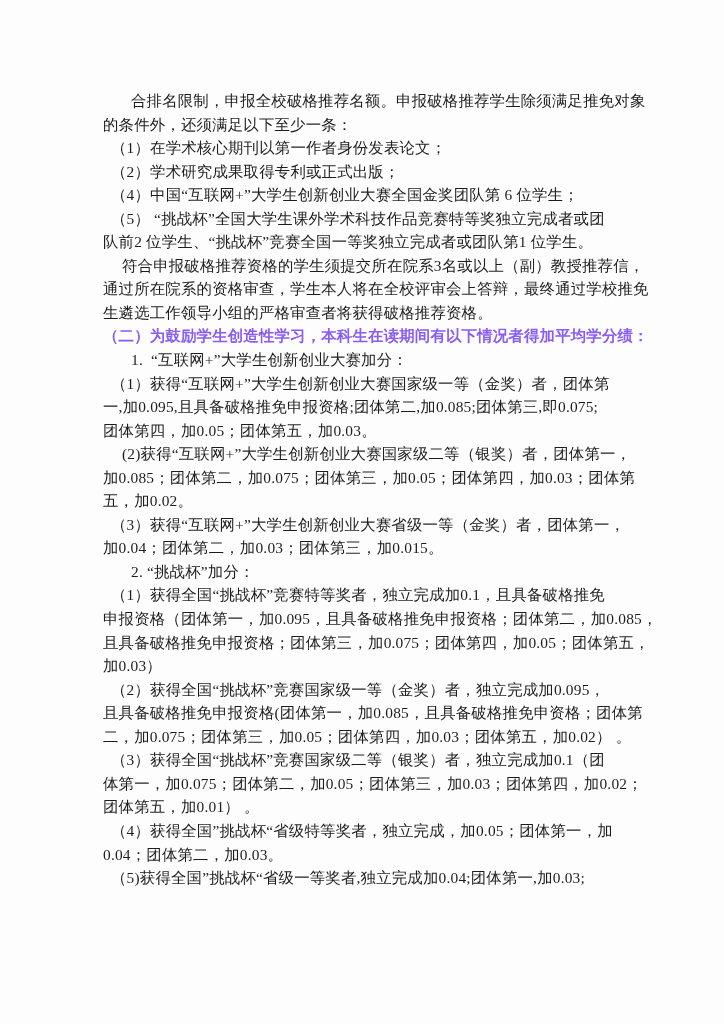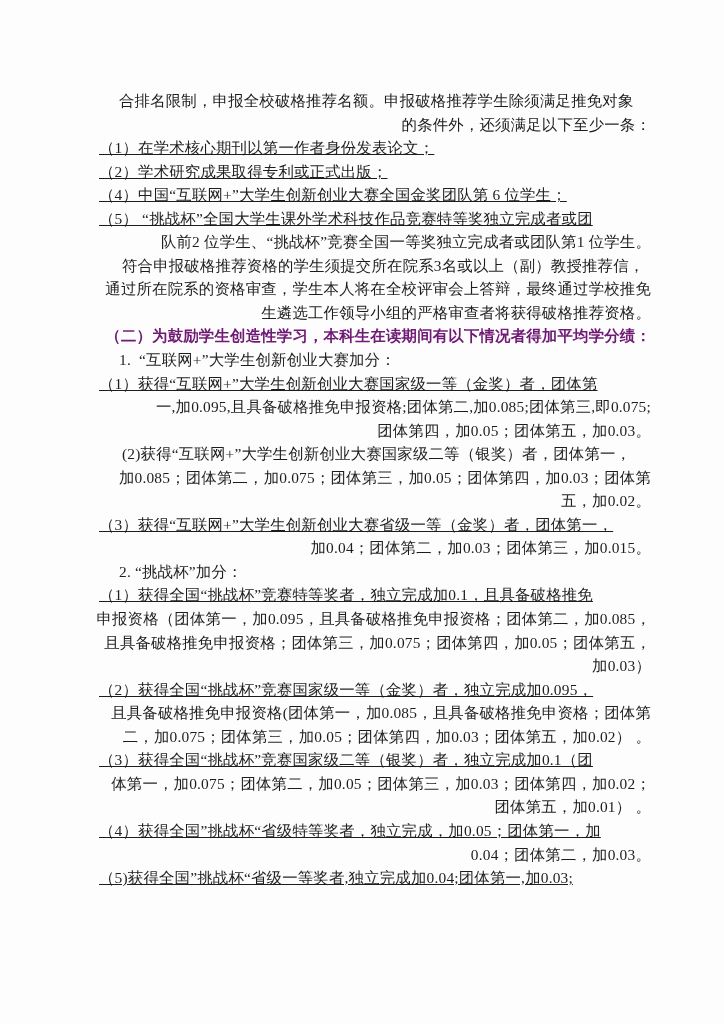--- a/index.html
+++ b/index.html
@@ -24,26 +24,26 @@
   .line {
     height: 23.55px;
     line-height: 23.55px;
     font-size: 15.4px;
     color: #1d1d1d;
     white-space: pre;
     letter-spacing: 0.2px;
   }
   .line.bold {
     font-weight: bold;
-    color: #701a75;
+    color: #8b5cf6;
   }
-  .ind-none          { margin-left: 4px; text-align: right; }
-  .ind-item          { margin-left: 8px; text-decoration: underline; }
+  .ind-none          { margin-left: 12px; }
+  .ind-item          { margin-left: 20px; }
   .ind-subparagraph  { margin-left: 31px; }
-  .ind-paragraph     { margin-left: 28px; }
+  .ind-paragraph     { margin-left: 40px; }
 </style>
 </head>
 <body>
 
 <div class="page" style="background: rgb(253, 253, 253);">
   <div class="text-block">
       <div class="line ind-paragraph">合排名限制，申报全校破格推荐名额。申报破格推荐学生除须满足推免对象</div>
       <div class="line ind-none">的条件外，还须满足以下至少一条：</div>
       <div class="line ind-item">（1）在学术核心期刊以第一作者身份发表论文；</div>
       <div class="line ind-item">（2）学术研究成果取得专利或正式出版；</div>

